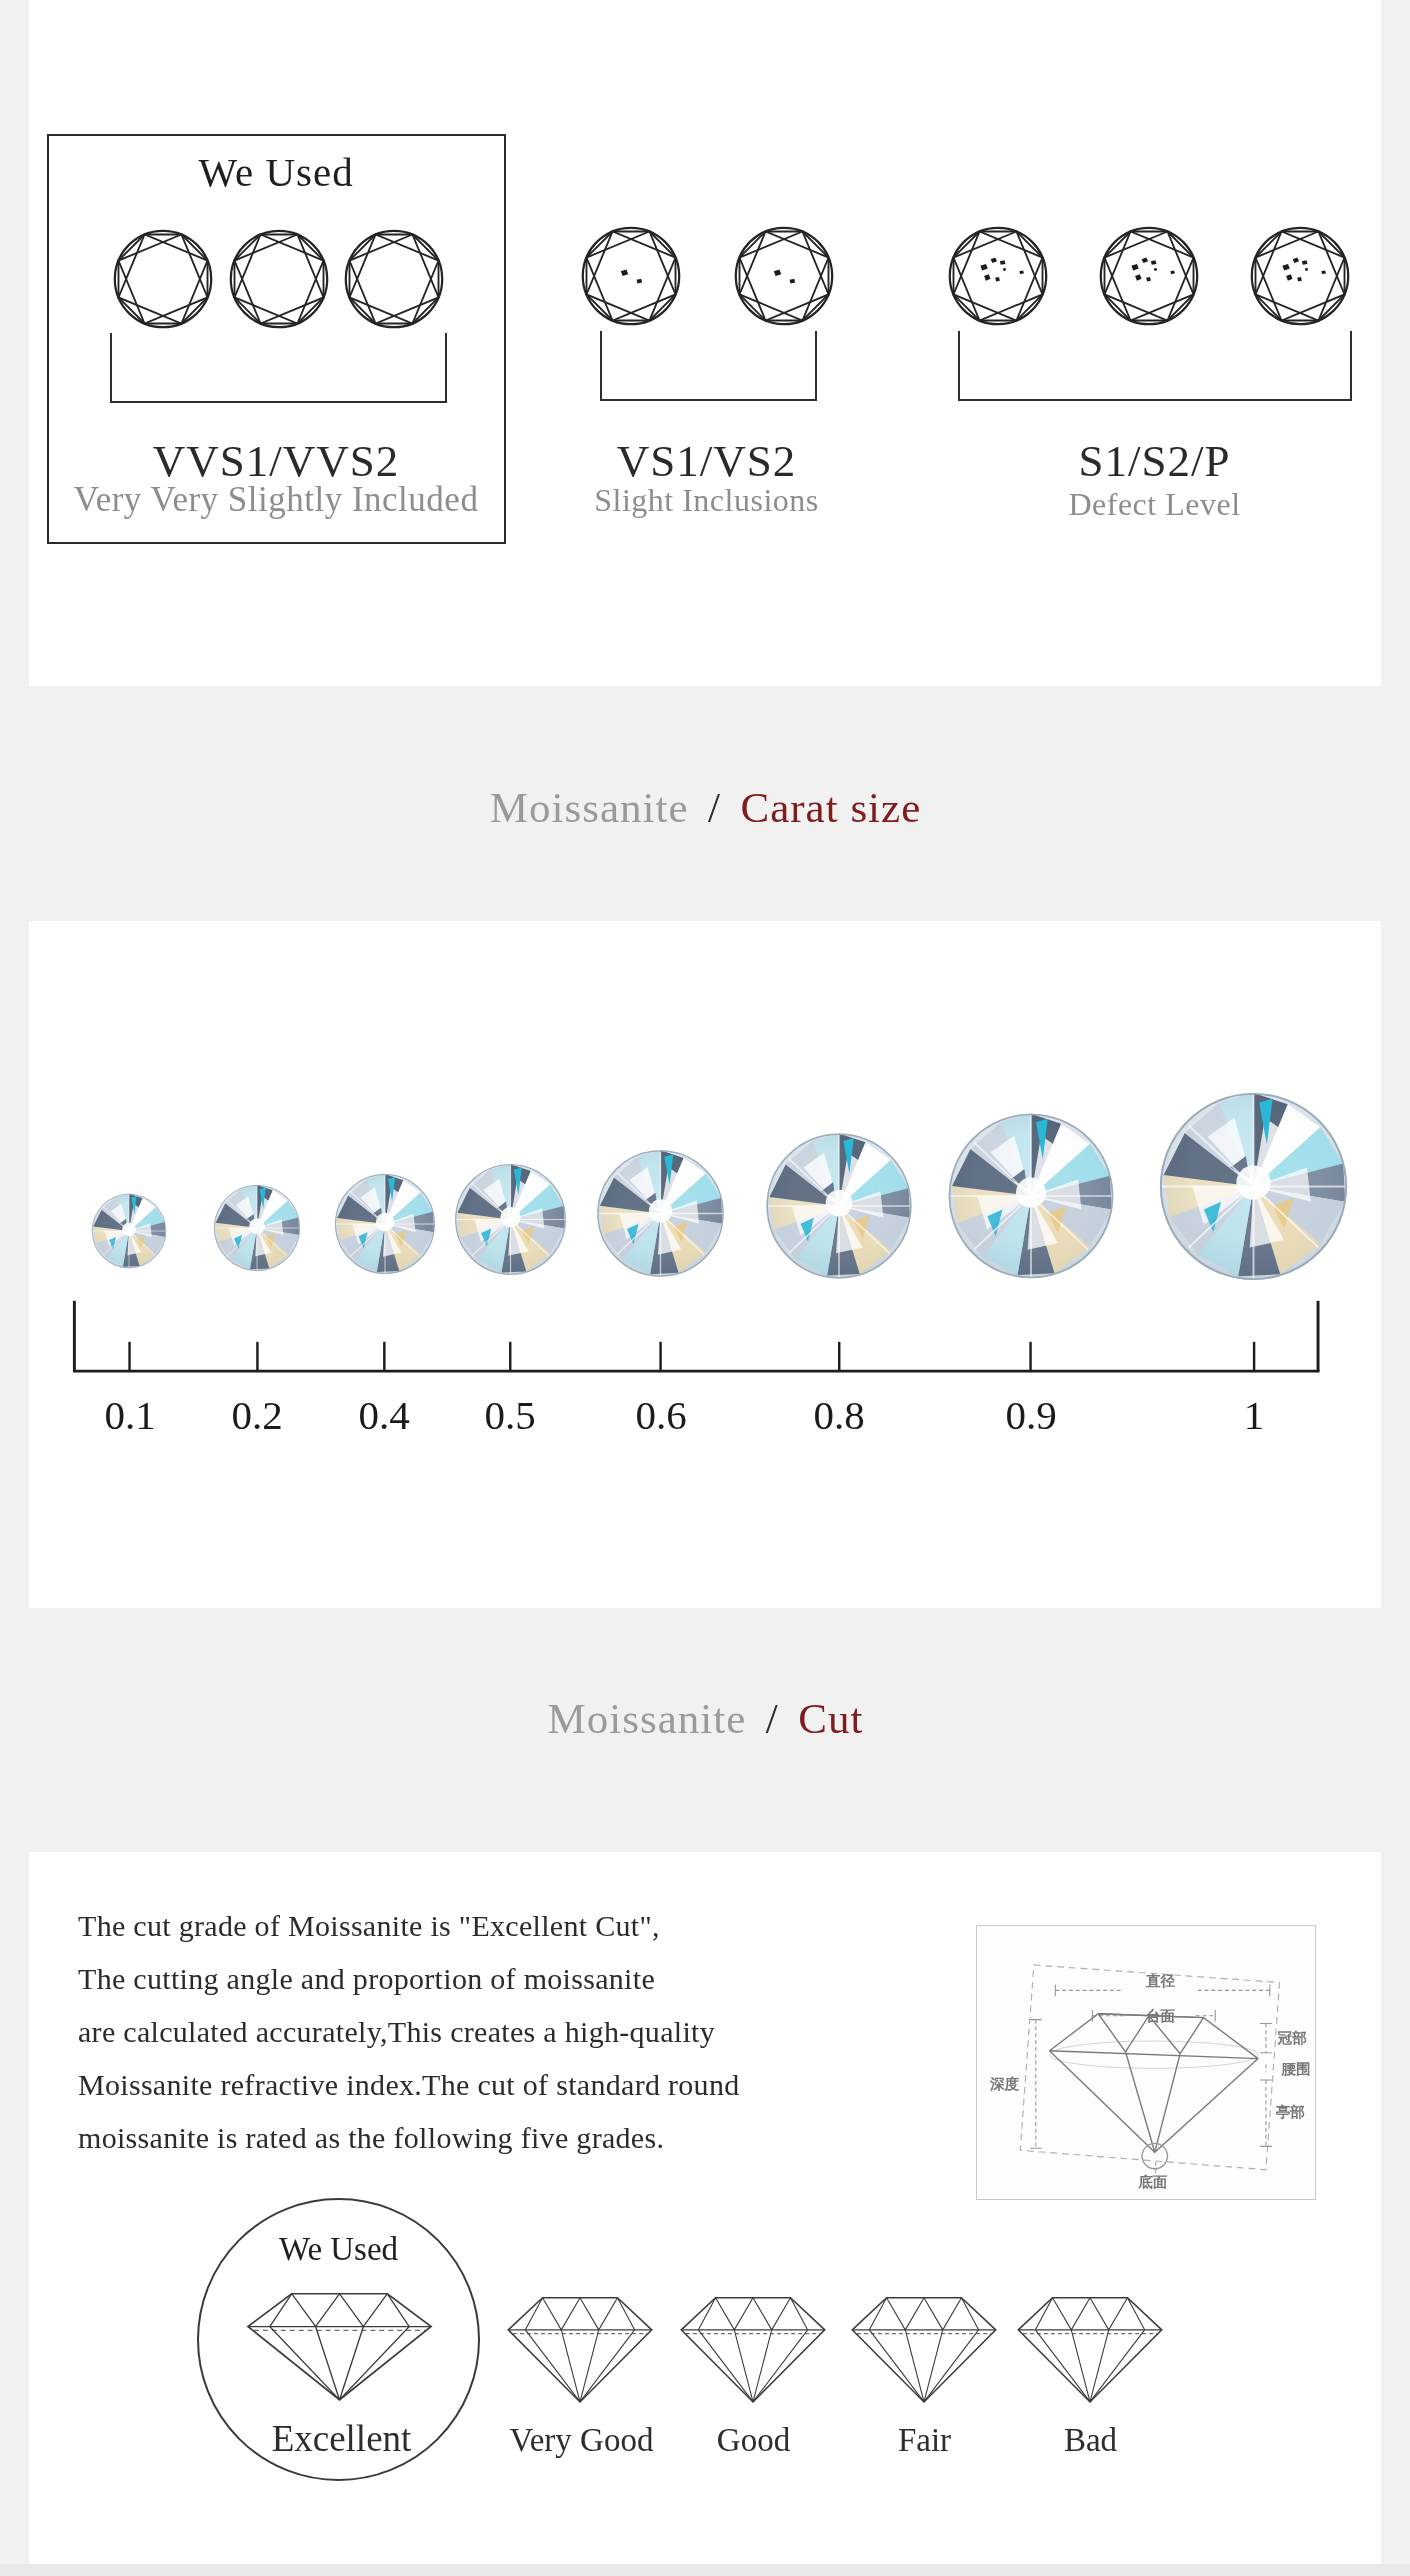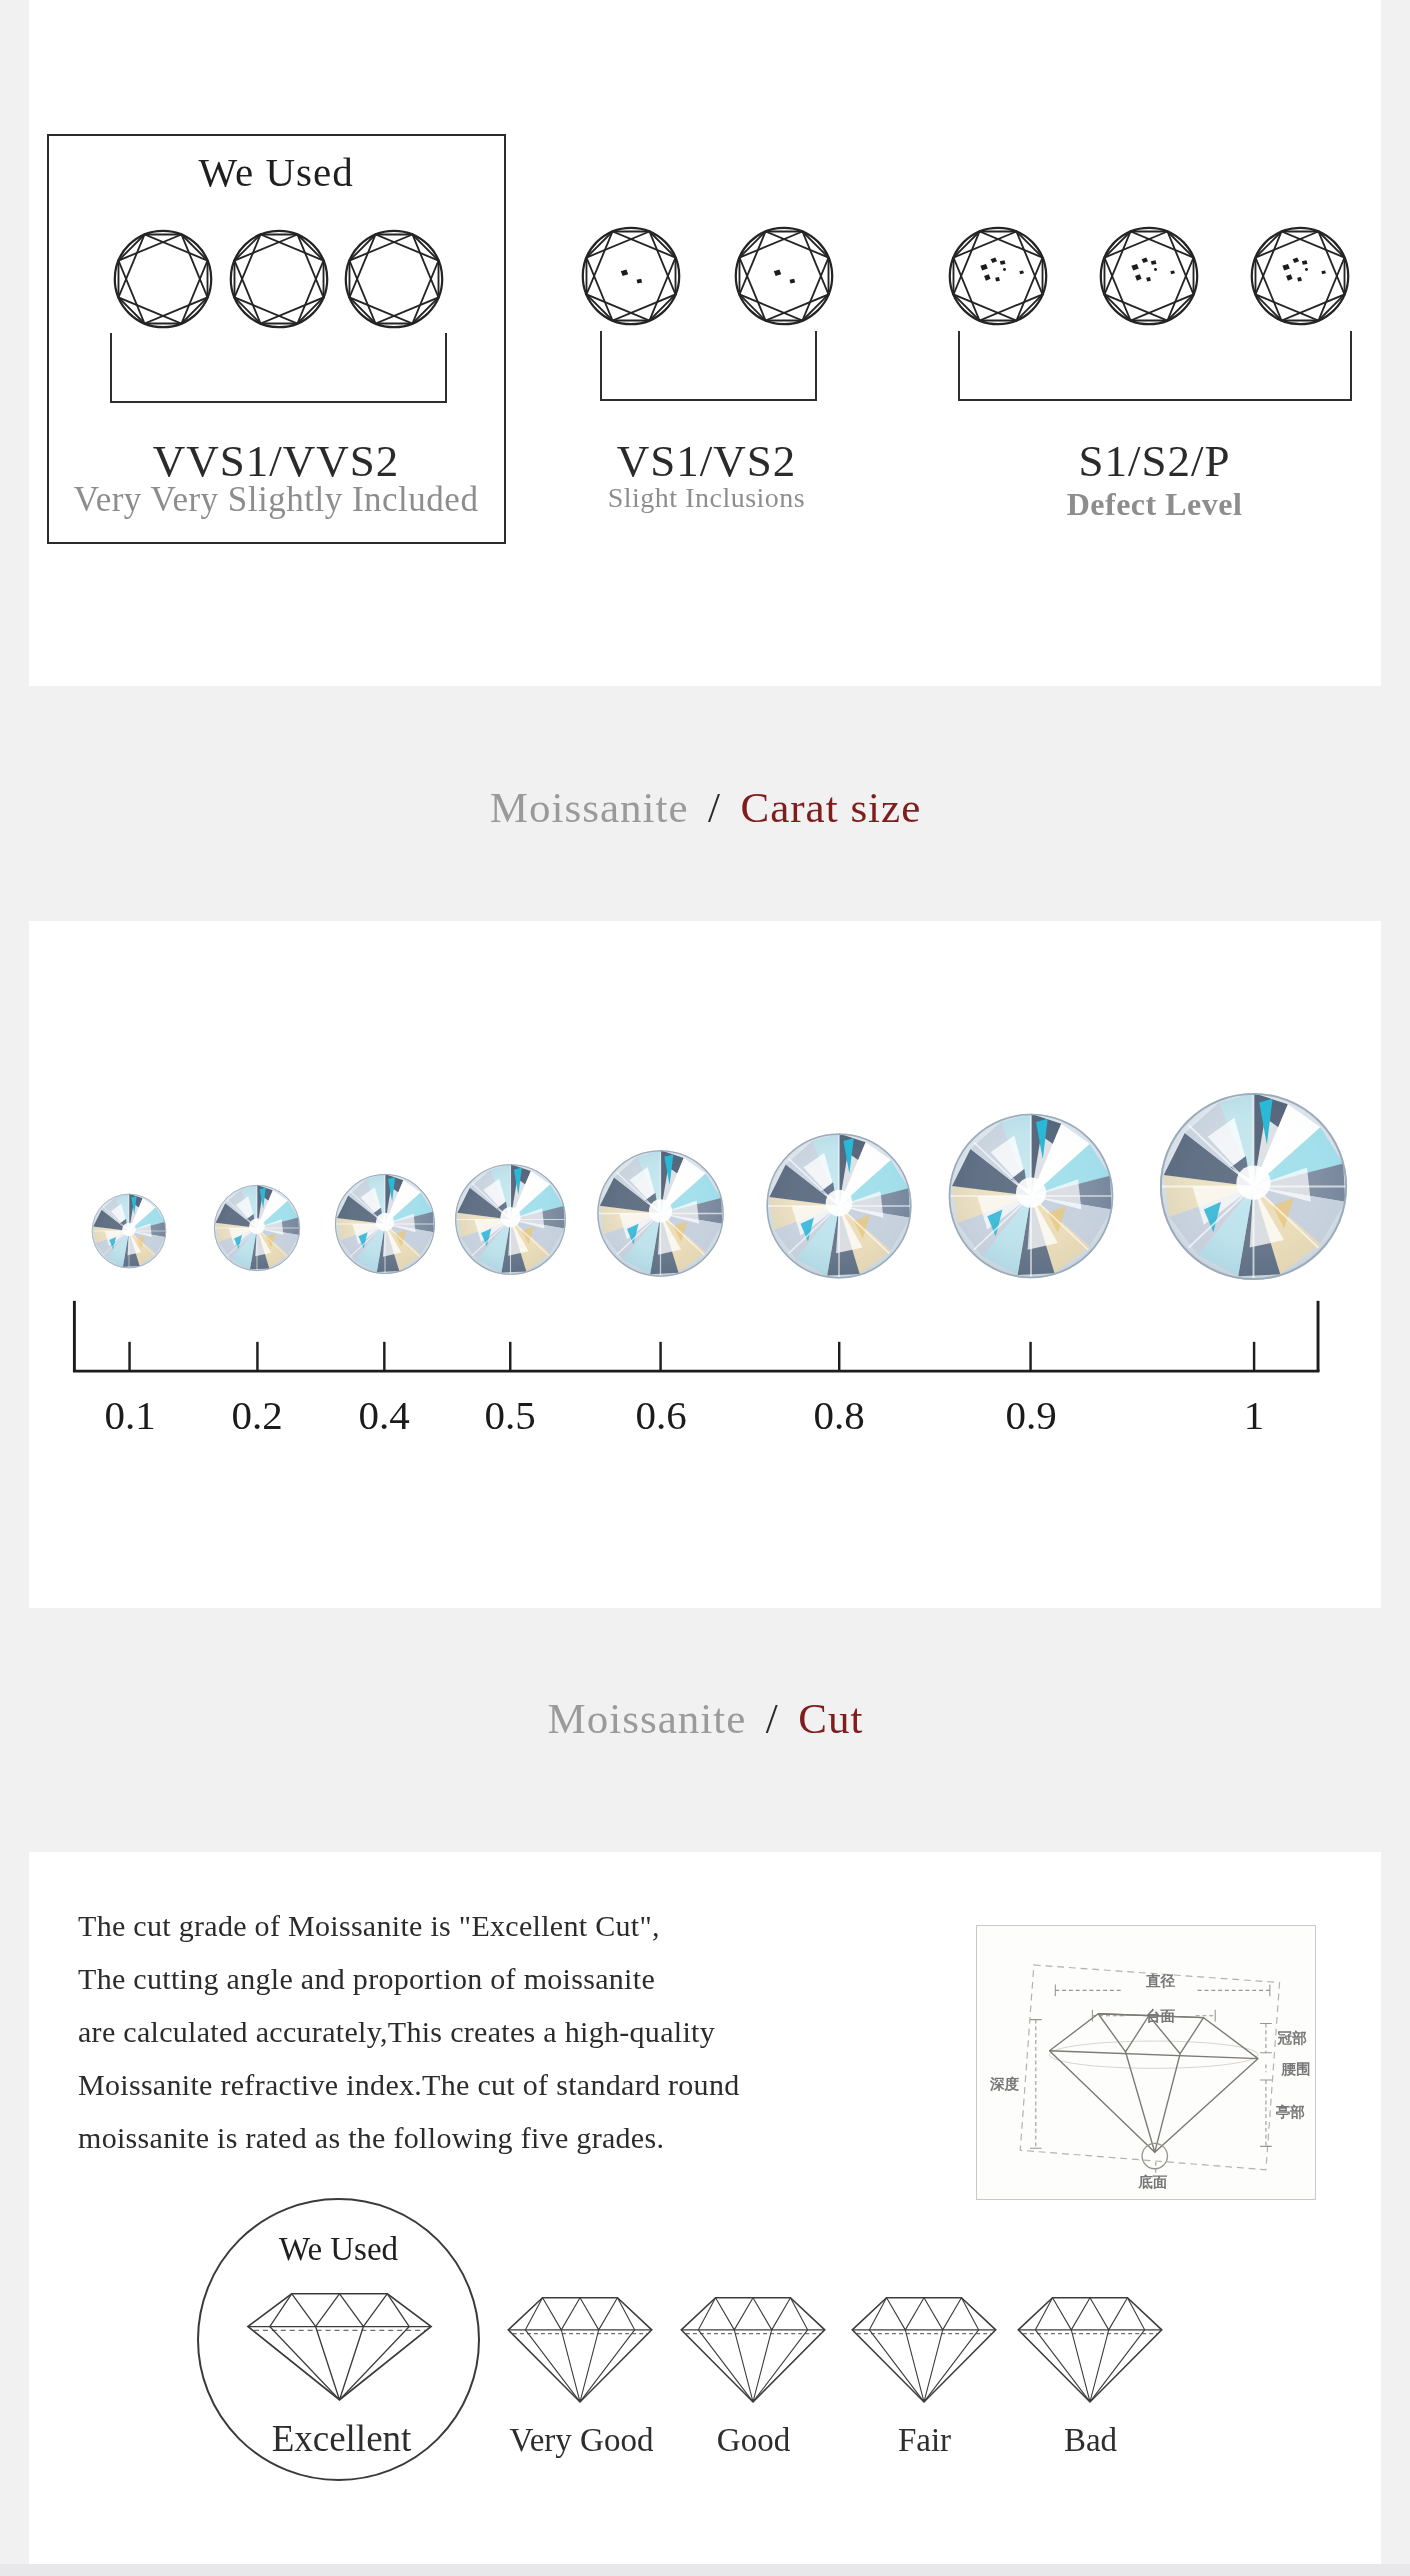--- a/index.html
+++ b/index.html
@@ -147,37 +147,37 @@
     <svg class="stone" style="left:551px;top:225px;" width="102" height="102" viewBox="0 0 110 110">
         <use href="#d-top"></use>
         <use href="#specks-vs"></use>
       </svg>
     <svg class="stone" style="left:704px;top:225px;" width="102" height="102" viewBox="0 0 110 110">
         <use href="#d-top"></use>
         <use href="#specks-vs"></use>
       </svg>
     <div class="bracket" style="left:571px;top:331px;width:217px;"></div>
     <div class="grade-label" style="left:531px;top:415px;width:293px;">VS1/VS2</div>
-    <div class="grade-desc" style="left:531px;top:482px;width:293px;font-size:28px;">Slight Inclusions</div>
+    <div class="grade-desc" style="left:531px;top:482px;width:293px;font-size:32px;">Slight Inclusions</div>
 
     <svg class="stone" style="left:918px;top:225px;" width="102" height="102" viewBox="0 0 110 110">
         <use href="#d-top"></use>
         <use href="#specks-si"></use>
       </svg>
     <svg class="stone" style="left:1069px;top:225px;" width="102" height="102" viewBox="0 0 110 110">
         <use href="#d-top"></use>
         <use href="#specks-si"></use>
       </svg>
     <svg class="stone" style="left:1220px;top:225px;" width="102" height="102" viewBox="0 0 110 110">
         <use href="#d-top"></use>
         <use href="#specks-si"></use>
       </svg>
     <div class="bracket" style="left:929px;top:331px;width:394px;"></div>
     <div class="grade-label" style="left:979px;top:415px;width:293px;">S1/S2/P</div>
-    <div class="grade-desc" style="left:979px;top:486px;width:293px;font-size:32px;font-weight:bold;">Defect Level</div>
+    <div class="grade-desc" style="left:979px;top:486px;width:293px;font-size:32px;">Defect Level</div>
   </div>
 
   <div class="sect-heading" style="top:783px;">
     <span class="hg">Moissanite</span>
     <span class="hs">/</span>
     <span class="hd">Carat size</span>
   </div>
 
   <div class="panel" id="panel-carat">
     <svg class="gem" style="left:62px;top:272px;" width="76" height="76" viewBox="0 0 100 100">

